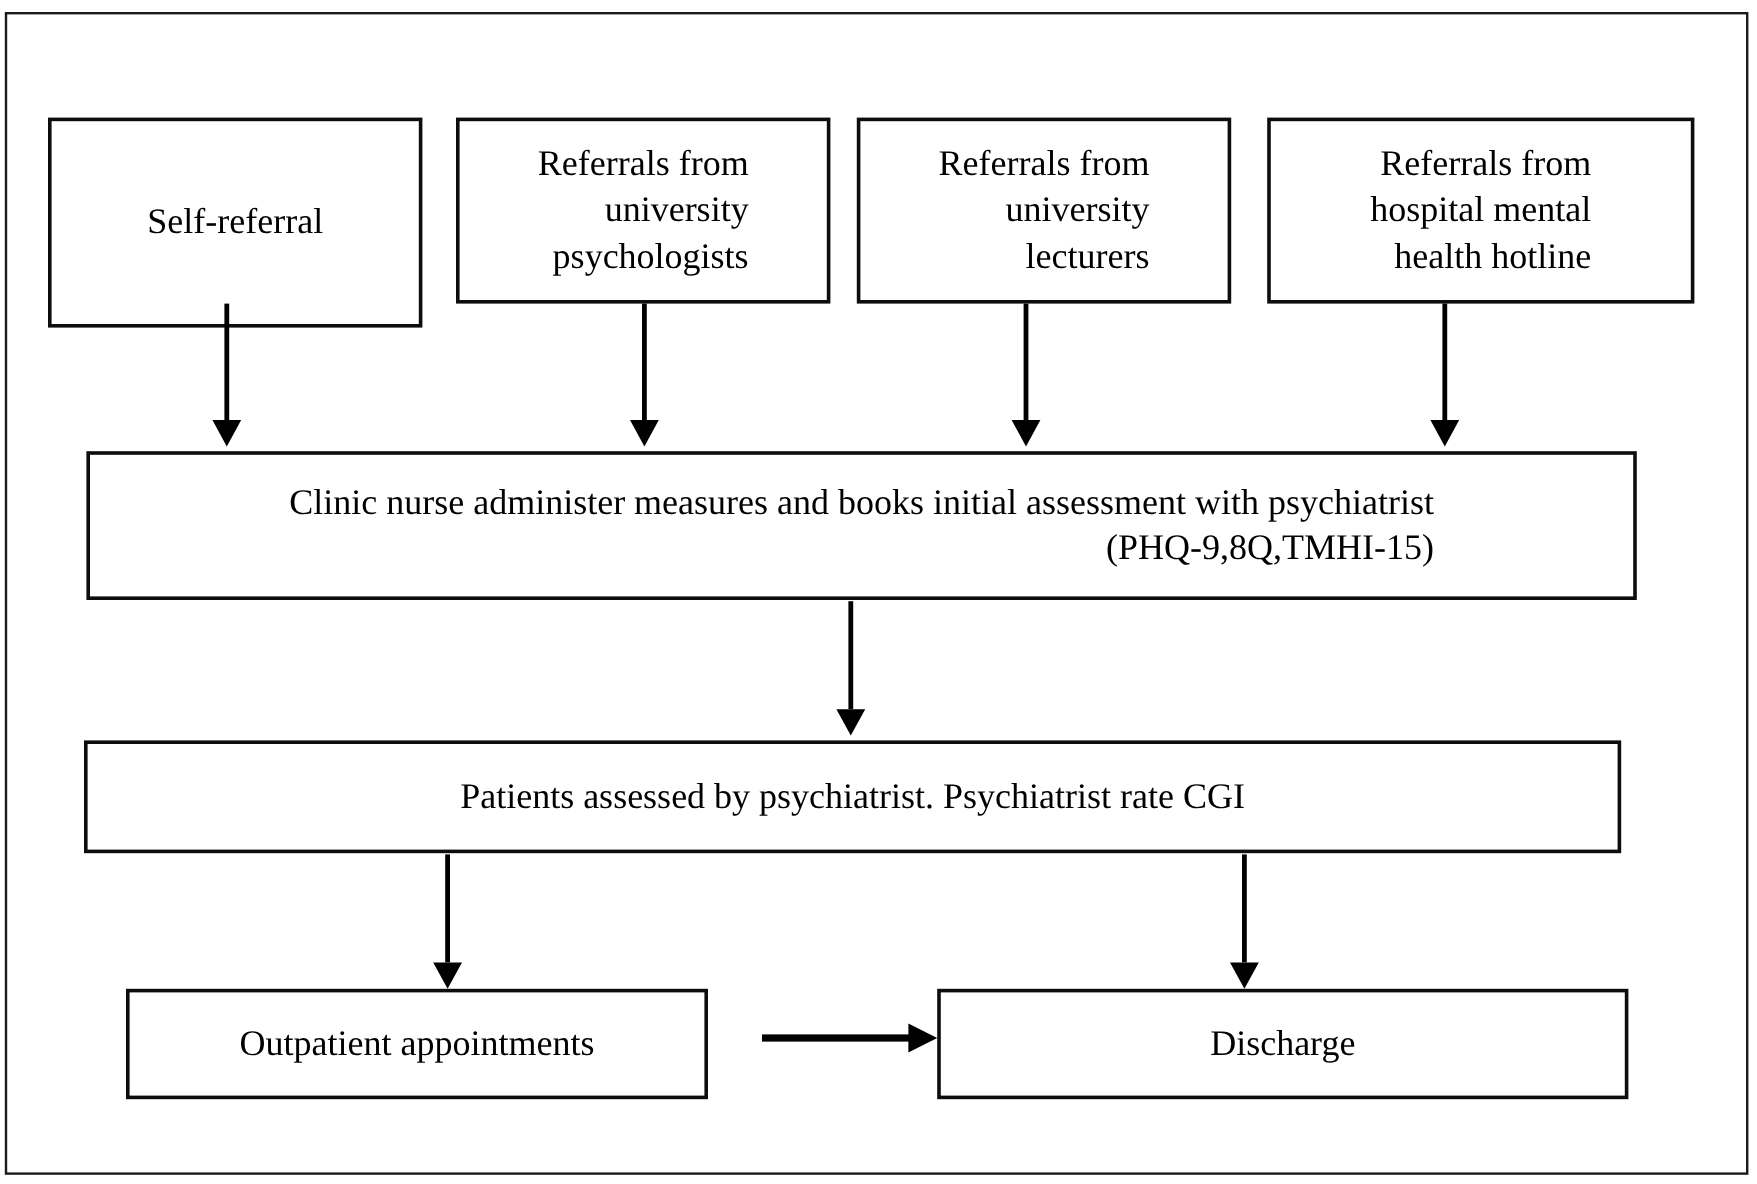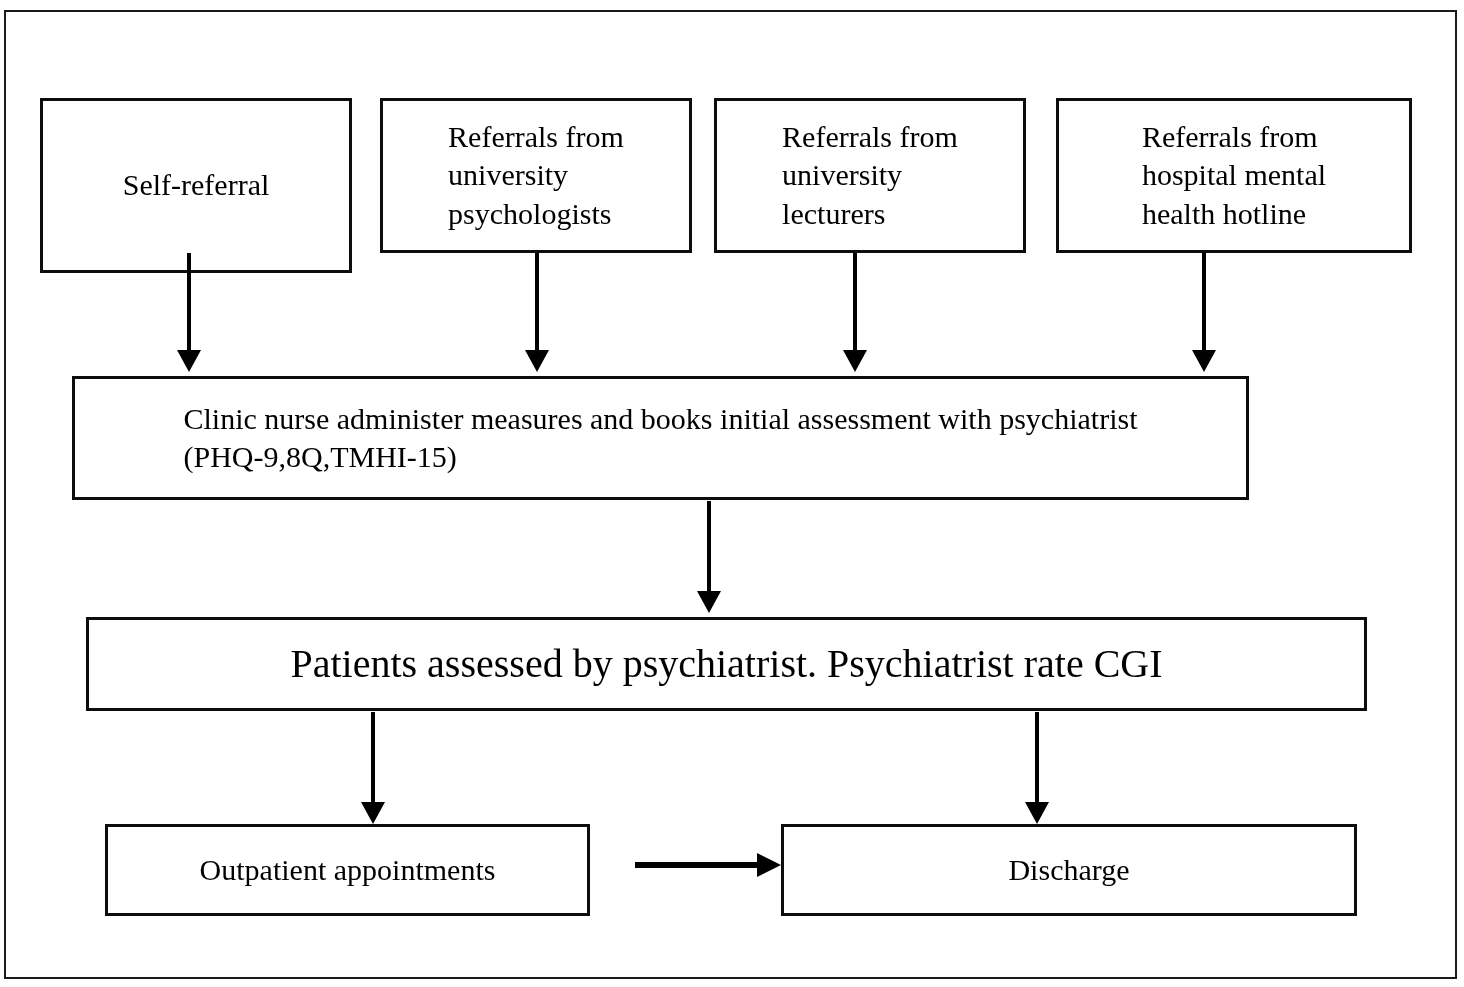--- a/index.html
+++ b/index.html
@@ -26,38 +26,38 @@
     background: #ffffff;
   }
   .node {
     position: absolute;
     box-sizing: border-box;
     border: 3px solid #0d0d0d;
     background: #ffffff;
     display: flex;
     align-items: center;
     justify-content: center;
-    text-align: left;
+    text-align: right;
     color: #000000;
     line-height: 1.28;
   }
   .node .txt {
     display: block;
     padding: 0 10px;
     white-space: pre-line;
   }
   
   #node-self-referral   { left: 34px;   top: 86px;  width: 312px;  height: 175px; font-size: 30px; }
   #node-ref-psych       { left: 374px;  top: 86px;  width: 312px;  height: 155px; font-size: 30px; }
   #node-ref-lect        { left: 708px;  top: 86px;  width: 312px;  height: 155px; font-size: 30px; }
   #node-ref-hotline     { left: 1050px; top: 86px;  width: 356px;  height: 155px; font-size: 30px; }
   
-  #node-clinic-nurse    { left: 66px;   top: 364px; width: 1177px; height: 124px; font-size: 30px; }
+  #node-clinic-nurse    { left: 66px;   top: 364px; width: 1292px; height: 124px; font-size: 30px; }
   
-  #node-assessed        { left: 80px;   top: 605px; width: 1281px; height: 94px;  font-size: 40px; }
+  #node-assessed        { left: 64px;   top: 605px; width: 1281px; height: 94px;  font-size: 30px; }
   
   #node-outpatient      { left: 99px;   top: 812px; width: 485px;  height: 92px;  font-size: 30px; }
   #node-discharge       { left: 775px;  top: 812px; width: 576px;  height: 92px;  font-size: 30px; }
 
   
   .arrow-v {
     position: absolute;
     width: 0;
     pointer-events: none;
   }

